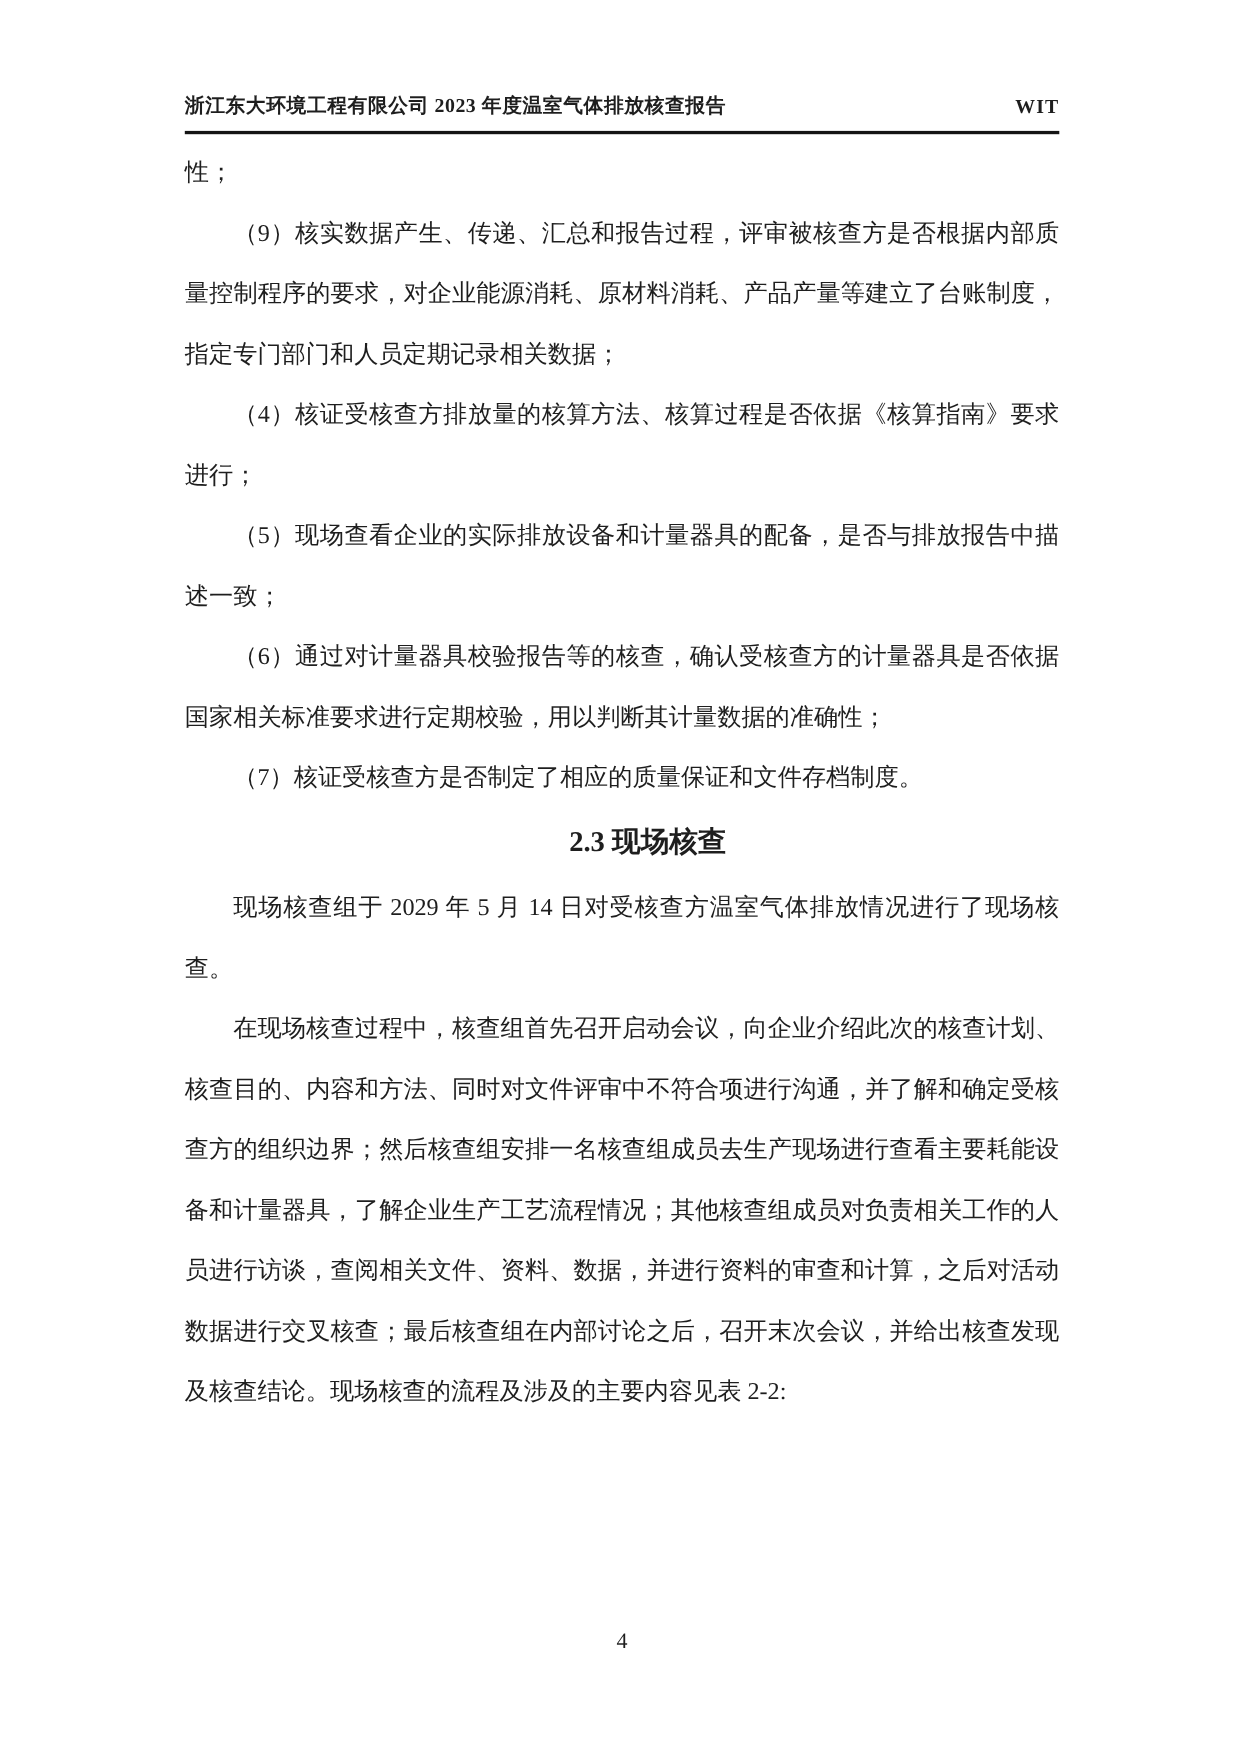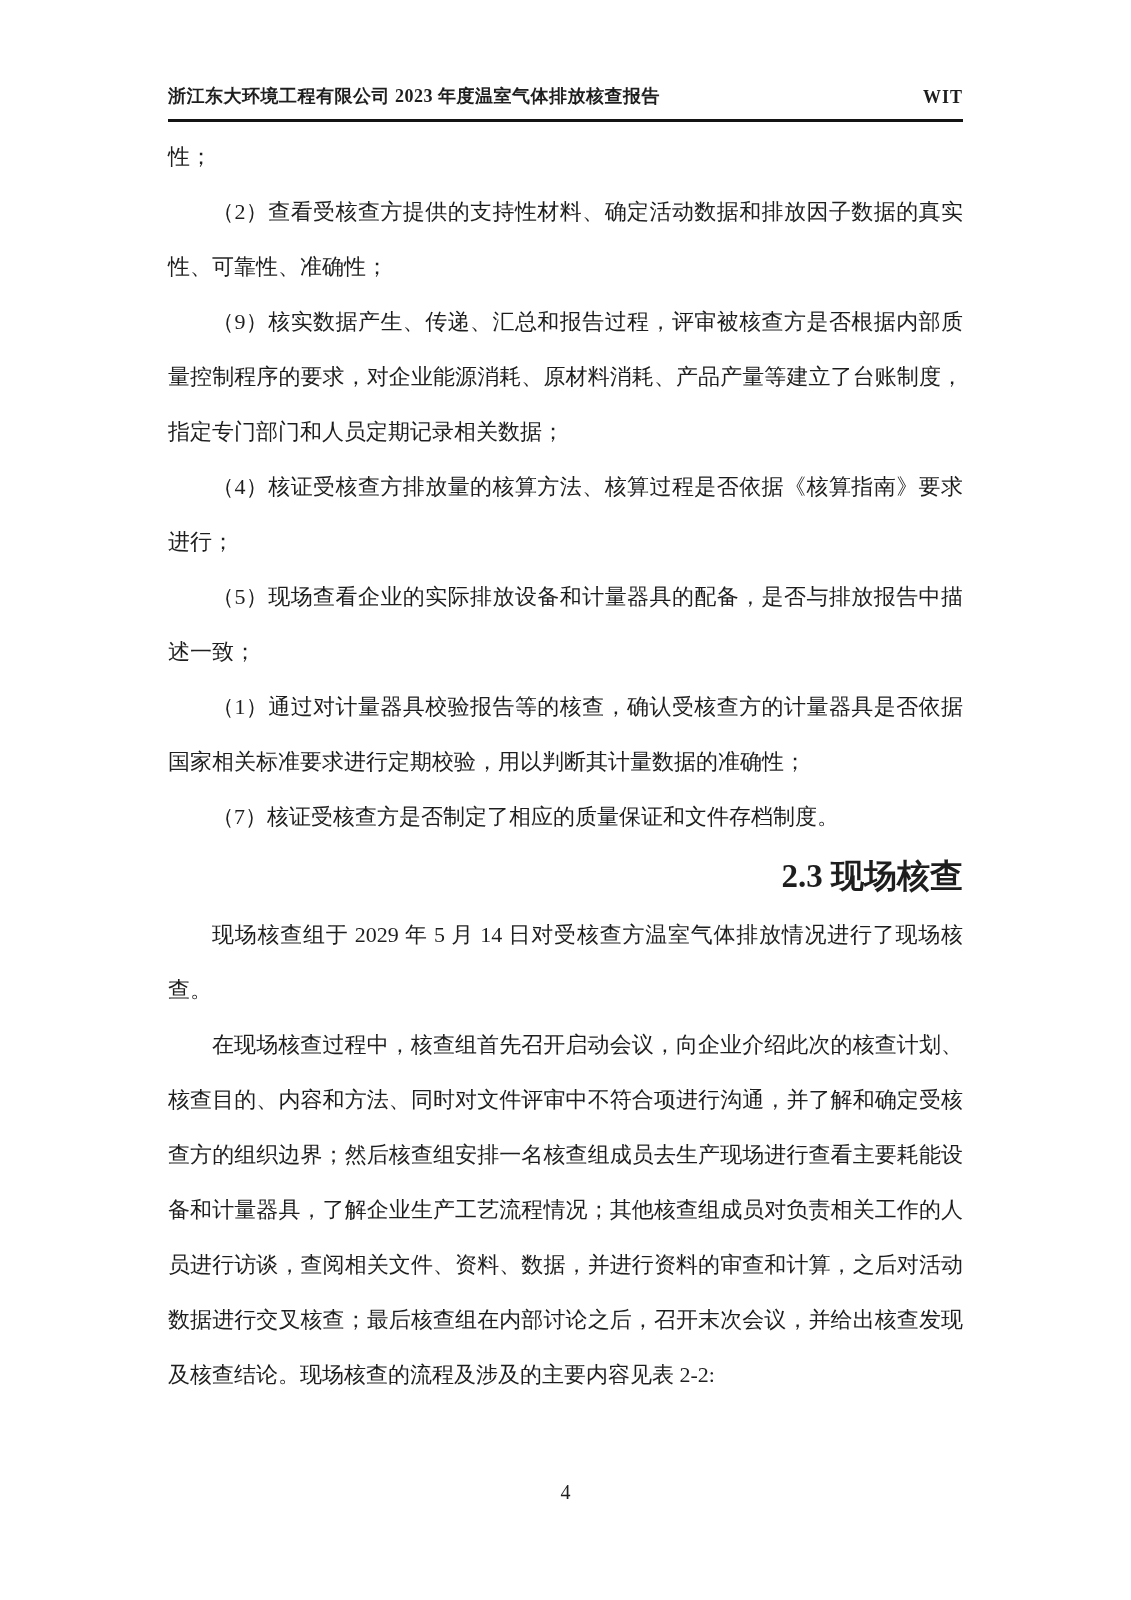--- a/index.html
+++ b/index.html
@@ -46,26 +46,26 @@
     text-align: justify;
     text-justify: inter-ideograph;
   }
   .doc-body p {
     margin: 0;
   }
   .doc-body p.indent {
     text-indent: 2em;
   }
   .doc-body h2.heading {
-    font-size: 33px;
+    font-size: 26px;
     font-weight: bold;
     line-height: 44px;
     margin: 10px 0 9px 0;
     text-indent: 1.8em;
-    text-align: right;
+    text-align: center;
   }
   .footer {
     position: absolute;
     left: 0;
     right: 0;
     bottom: 96px;
     text-align: center;
   }
   .page-number {
     font-size: 20px;
@@ -78,25 +78,24 @@
 <div class="page">
 
   <div class="header">
     <span class="header-title">浙江东大环境工程有限公司 2023 年度温室气体排放核查报告</span>
     <span class="header-logo">WIT</span>
   </div>
 
   <div class="doc-body">
 
   <p class="cont">性；</p>
-      <p class="indent">（2）查看受核查方提供的支持性材料、确定活动数据和排放因子数据的真实性、可靠性、准确性；</p>
       <p class="indent">（9）核实数据产生、传递、汇总和报告过程，评审被核查方是否根据内部质量控制程序的要求，对企业能源消耗、原材料消耗、产品产量等建立了台账制度，指定专门部门和人员定期记录相关数据；</p>
       <p class="indent">（4）核证受核查方排放量的核算方法、核算过程是否依据《核算指南》要求进行；</p>
       <p class="indent">（5）现场查看企业的实际排放设备和计量器具的配备，是否与排放报告中描述一致；</p>
-      <p class="indent">（1）通过对计量器具校验报告等的核查，确认受核查方的计量器具是否依据国家相关标准要求进行定期校验，用以判断其计量数据的准确性；</p>
+      <p class="indent">（6）通过对计量器具校验报告等的核查，确认受核查方的计量器具是否依据国家相关标准要求进行定期校验，用以判断其计量数据的准确性；</p>
       <p class="indent">（7）核证受核查方是否制定了相应的质量保证和文件存档制度。</p>
       <h2 class="heading">2.3 现场核查</h2>
       <p class="indent">现场核查组于 2029 年 5 月 14 日对受核查方温室气体排放情况进行了现场核查。</p>
       <p class="indent">在现场核查过程中，核查组首先召开启动会议，向企业介绍此次的核查计划、核查目的、内容和方法、同时对文件评审中不符合项进行沟通，并了解和确定受核查方的组织边界；然后核查组安排一名核查组成员去生产现场进行查看主要耗能设备和计量器具，了解企业生产工艺流程情况；其他核查组成员对负责相关工作的人员进行访谈，查阅相关文件、资料、数据，并进行资料的审查和计算，之后对活动数据进行交叉核查；最后核查组在内部讨论之后，召开末次会议，并给出核查发现及核查结论。现场核查的流程及涉及的主要内容见表 2-2:</p>
     </div>
 
   <div class="footer">
     <span class="page-number">4</span>
   </div>
 

